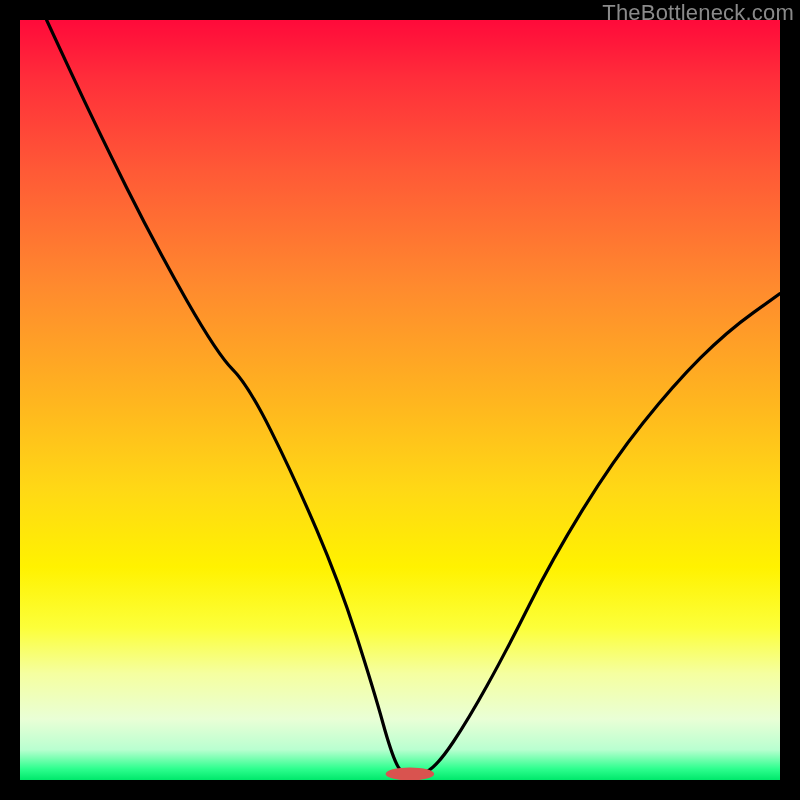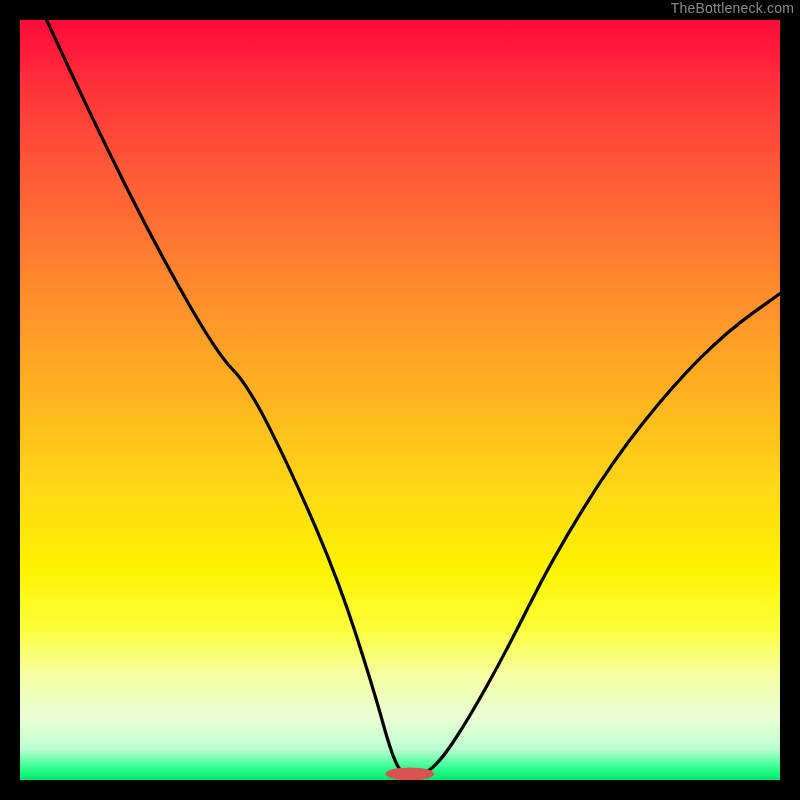--- a/index.html
+++ b/index.html
@@ -44,21 +44,21 @@
     left: 0;
     top: 0;
     width: 760px;
     height: 760px;
   }
   .watermark {
     position: absolute;
     top: 0px;
     right: 6px;
     color: #8a8a8a;
-    font-size: 14px;
+    font-size: 22px;
     font-weight: 400;
     letter-spacing: 0.2px;
     user-select: none;
   }
 </style>
 </head>
 <body>
 
 <div class="frame">
   <div class="plot-area">

